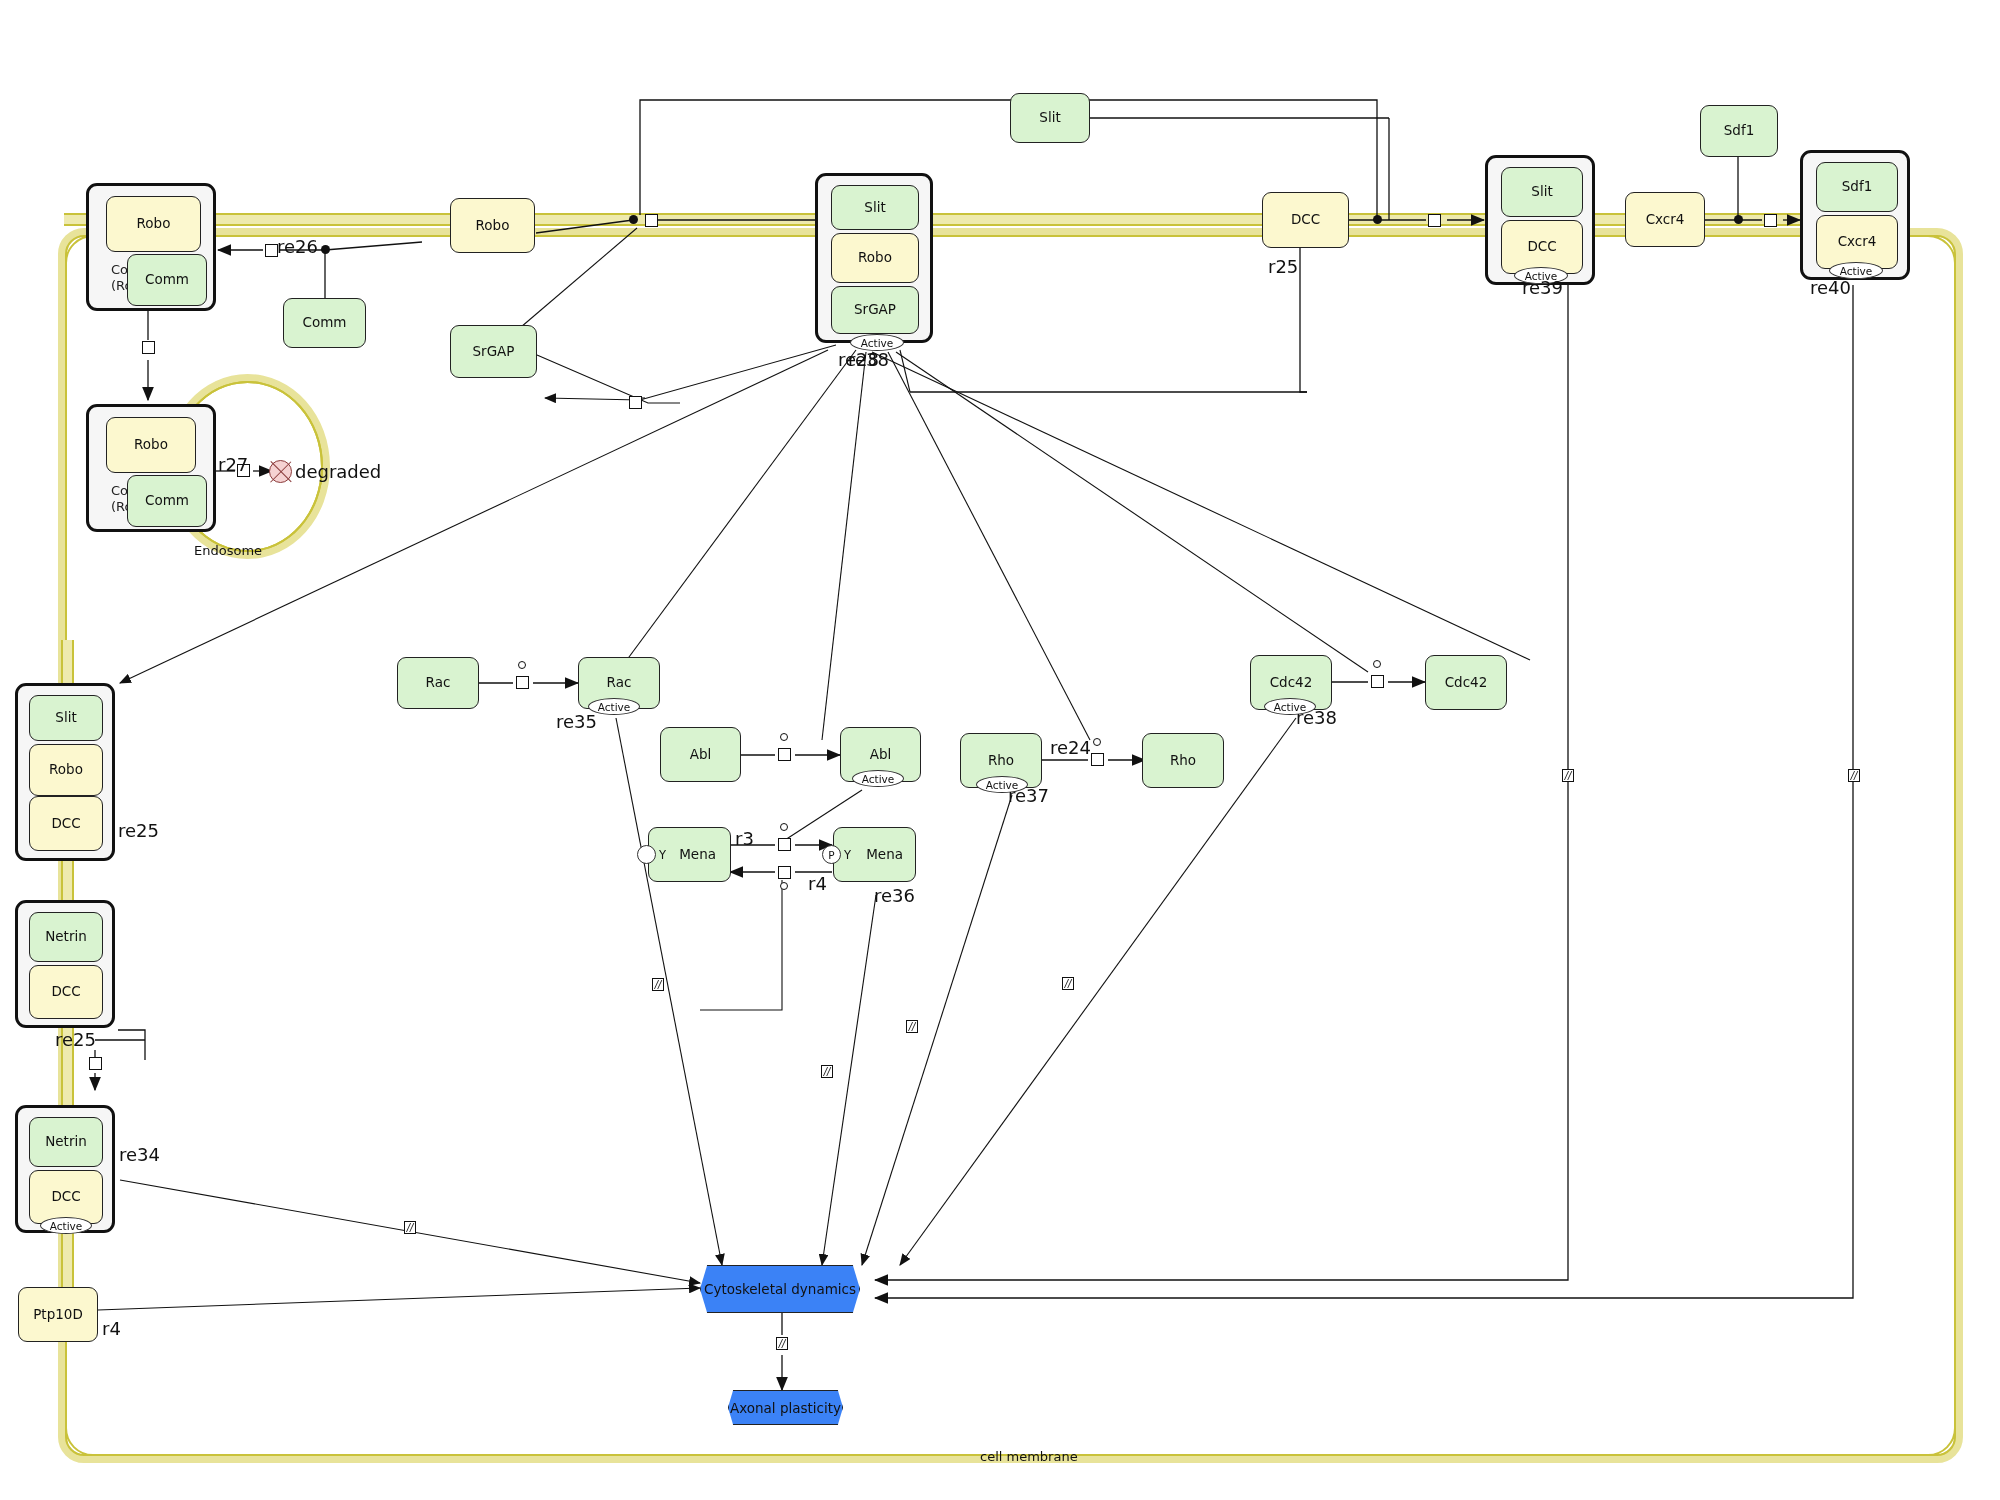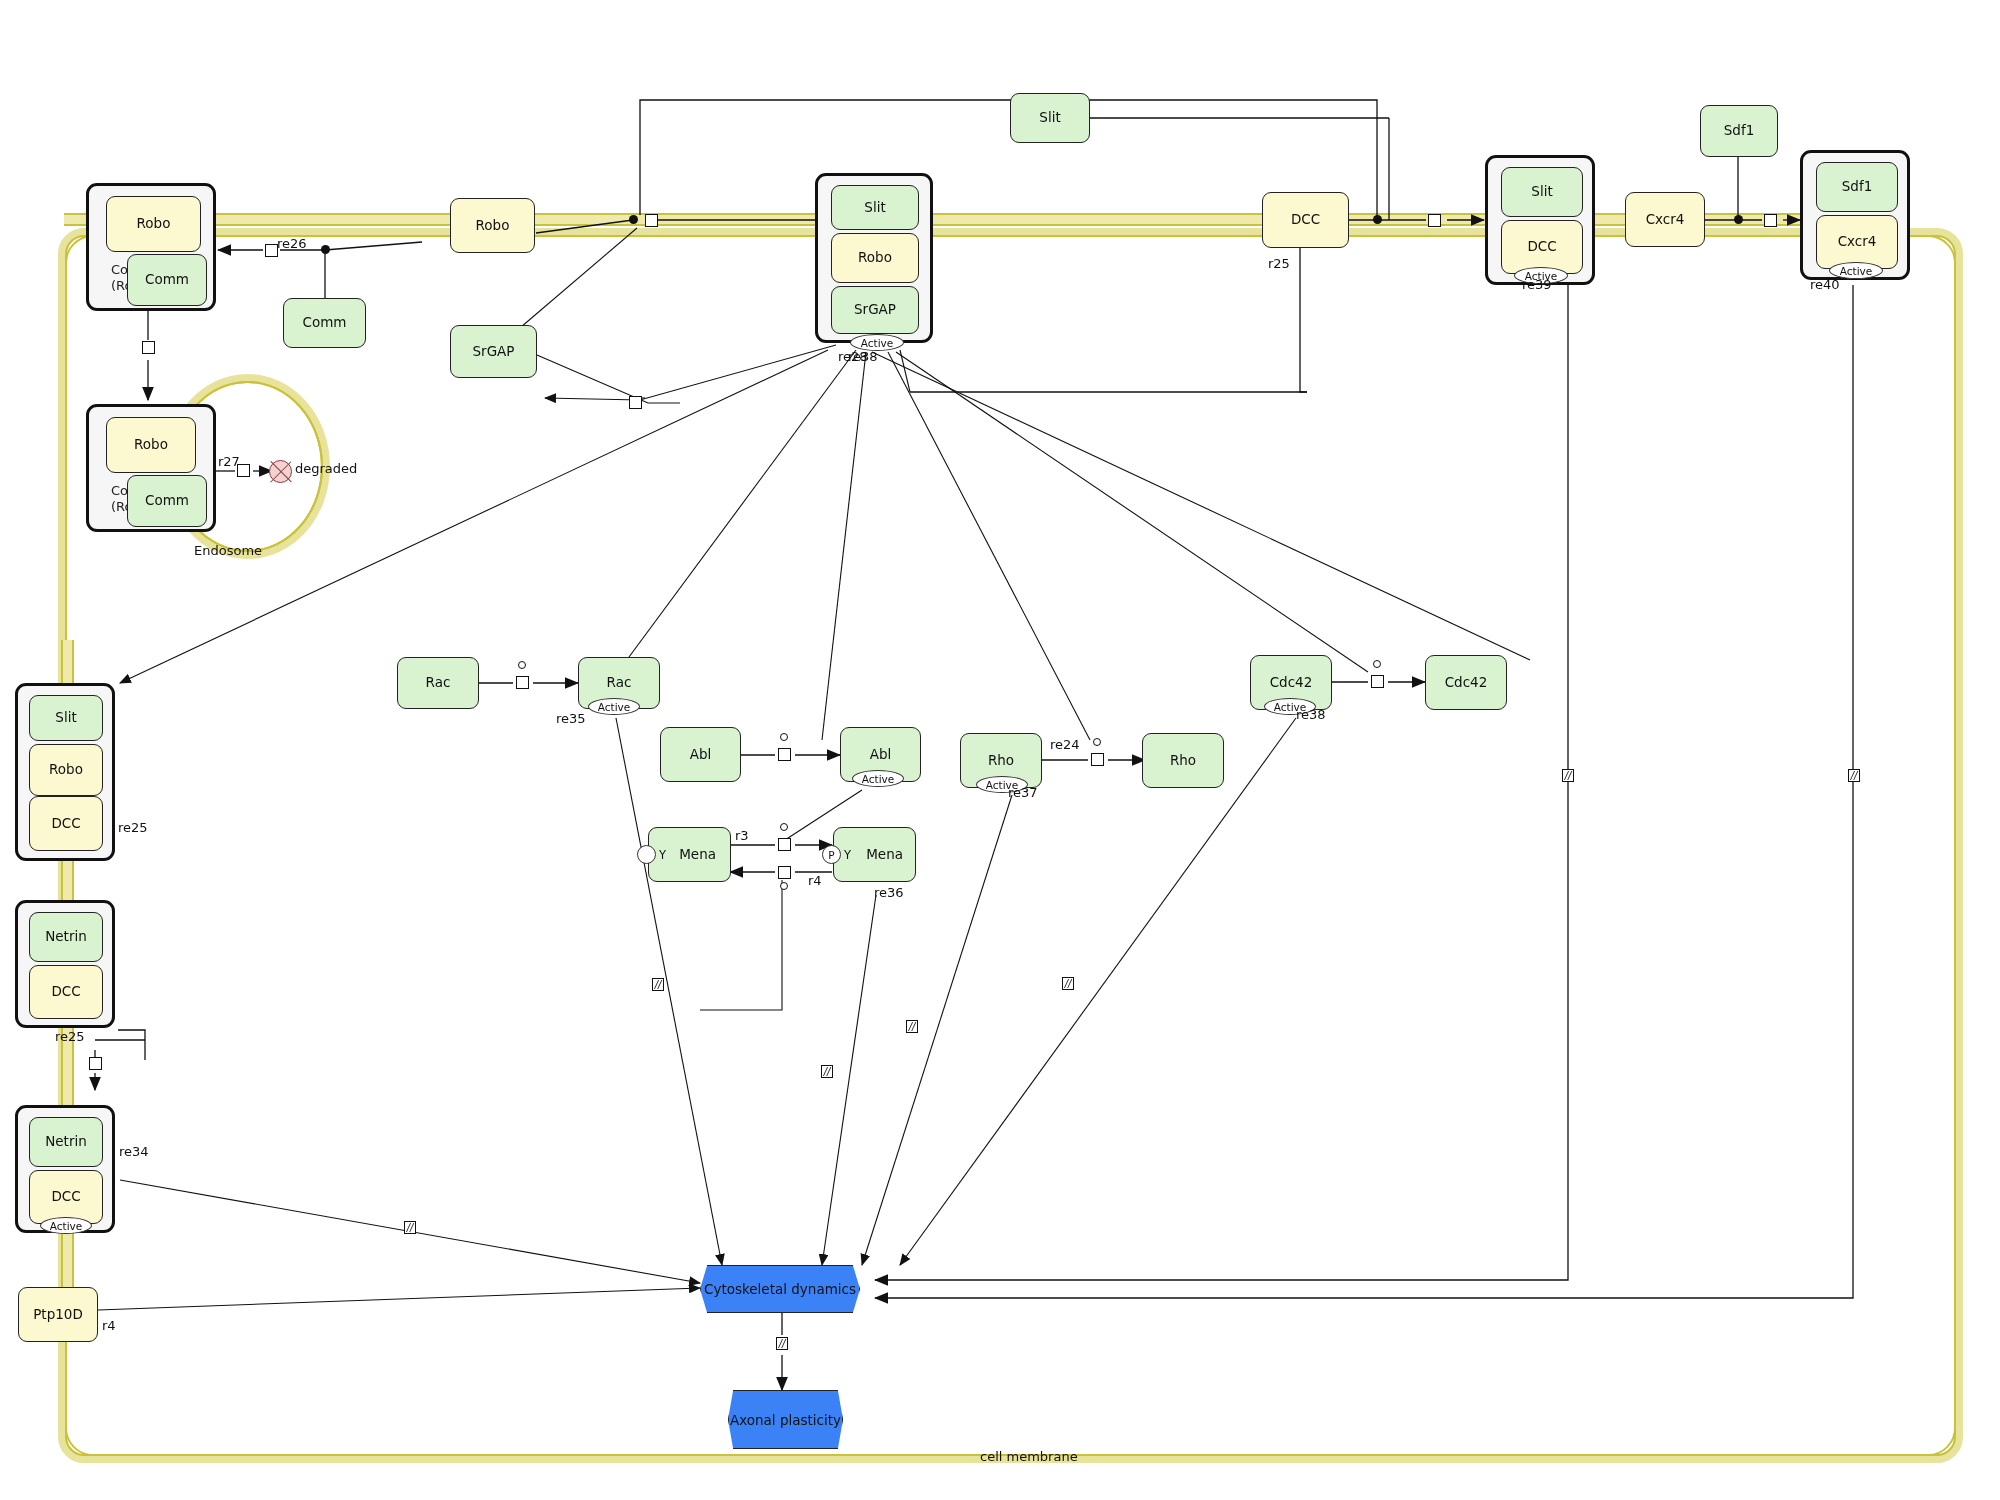--- a/index.html
+++ b/index.html
@@ -88,21 +88,21 @@
     color:#111;box-sizing:border-box;
   }
 
   
   .process{
     position:absolute;width:13px;height:13px;background:#fff;border:1.4px solid #111;
     box-sizing:border-box;
   }
   .dotnode{position:absolute;width:9px;height:9px;border-radius:50%;background:#111;}
   .circnode{position:absolute;width:8px;height:8px;border-radius:50%;background:#fff;border:1.3px solid #111;box-sizing:border-box;}
-  .rlabel{position:absolute;font-size:13px;color:#111;white-space:nowrap;}
+  .rlabel{position:absolute;font-size:18px;color:#111;white-space:nowrap;}
   .gap-glyph{
     position:absolute;width:12px;height:13px;background:#fff;border:1.1px solid #111;
     box-sizing:border-box;font-size:10px;line-height:11px;text-align:center;color:#111;
     font-style:italic;overflow:hidden;
   }
   svg.wires{position:absolute;left:0;top:0;width:2000px;height:1500px;overflow:visible;}
   .wire{fill:none;stroke:#111;stroke-width:1.3px;}
   .wire-thin{fill:none;stroke:#111;stroke-width:1.1px;}
 </style>
 </head>
@@ -387,15 +387,15 @@
   <div class="node macromolecule" style="left:1142px;top:733px;width:82px;height:55px;">Rho</div>
 
   <div class="node macromolecule" style="left:1250px;top:655px;width:82px;height:55px;">Cdc42</div>
   <div class="statevar" style="left:1264px;top:698px;width:52px;height:17px;">Active</div>
   <div class="rlabel" style="left:1296px;top:707px;">re38</div>
 
   <div class="node macromolecule" style="left:1425px;top:655px;width:82px;height:55px;">Cdc42</div>
 
   <div class="phenotype" style="left:700px;top:1265px;width:160px;height:48px;">Cytoskeletal dynamics</div>
 
-  <div class="phenotype" style="left:728px;top:1390px;width:115px;height:59px;">Axonal plasticity</div>
+  <div class="phenotype" style="left:728px;top:1390px;width:115px;height:35px;">Axonal plasticity</div>
 
 </div>
 
 </body></html>

